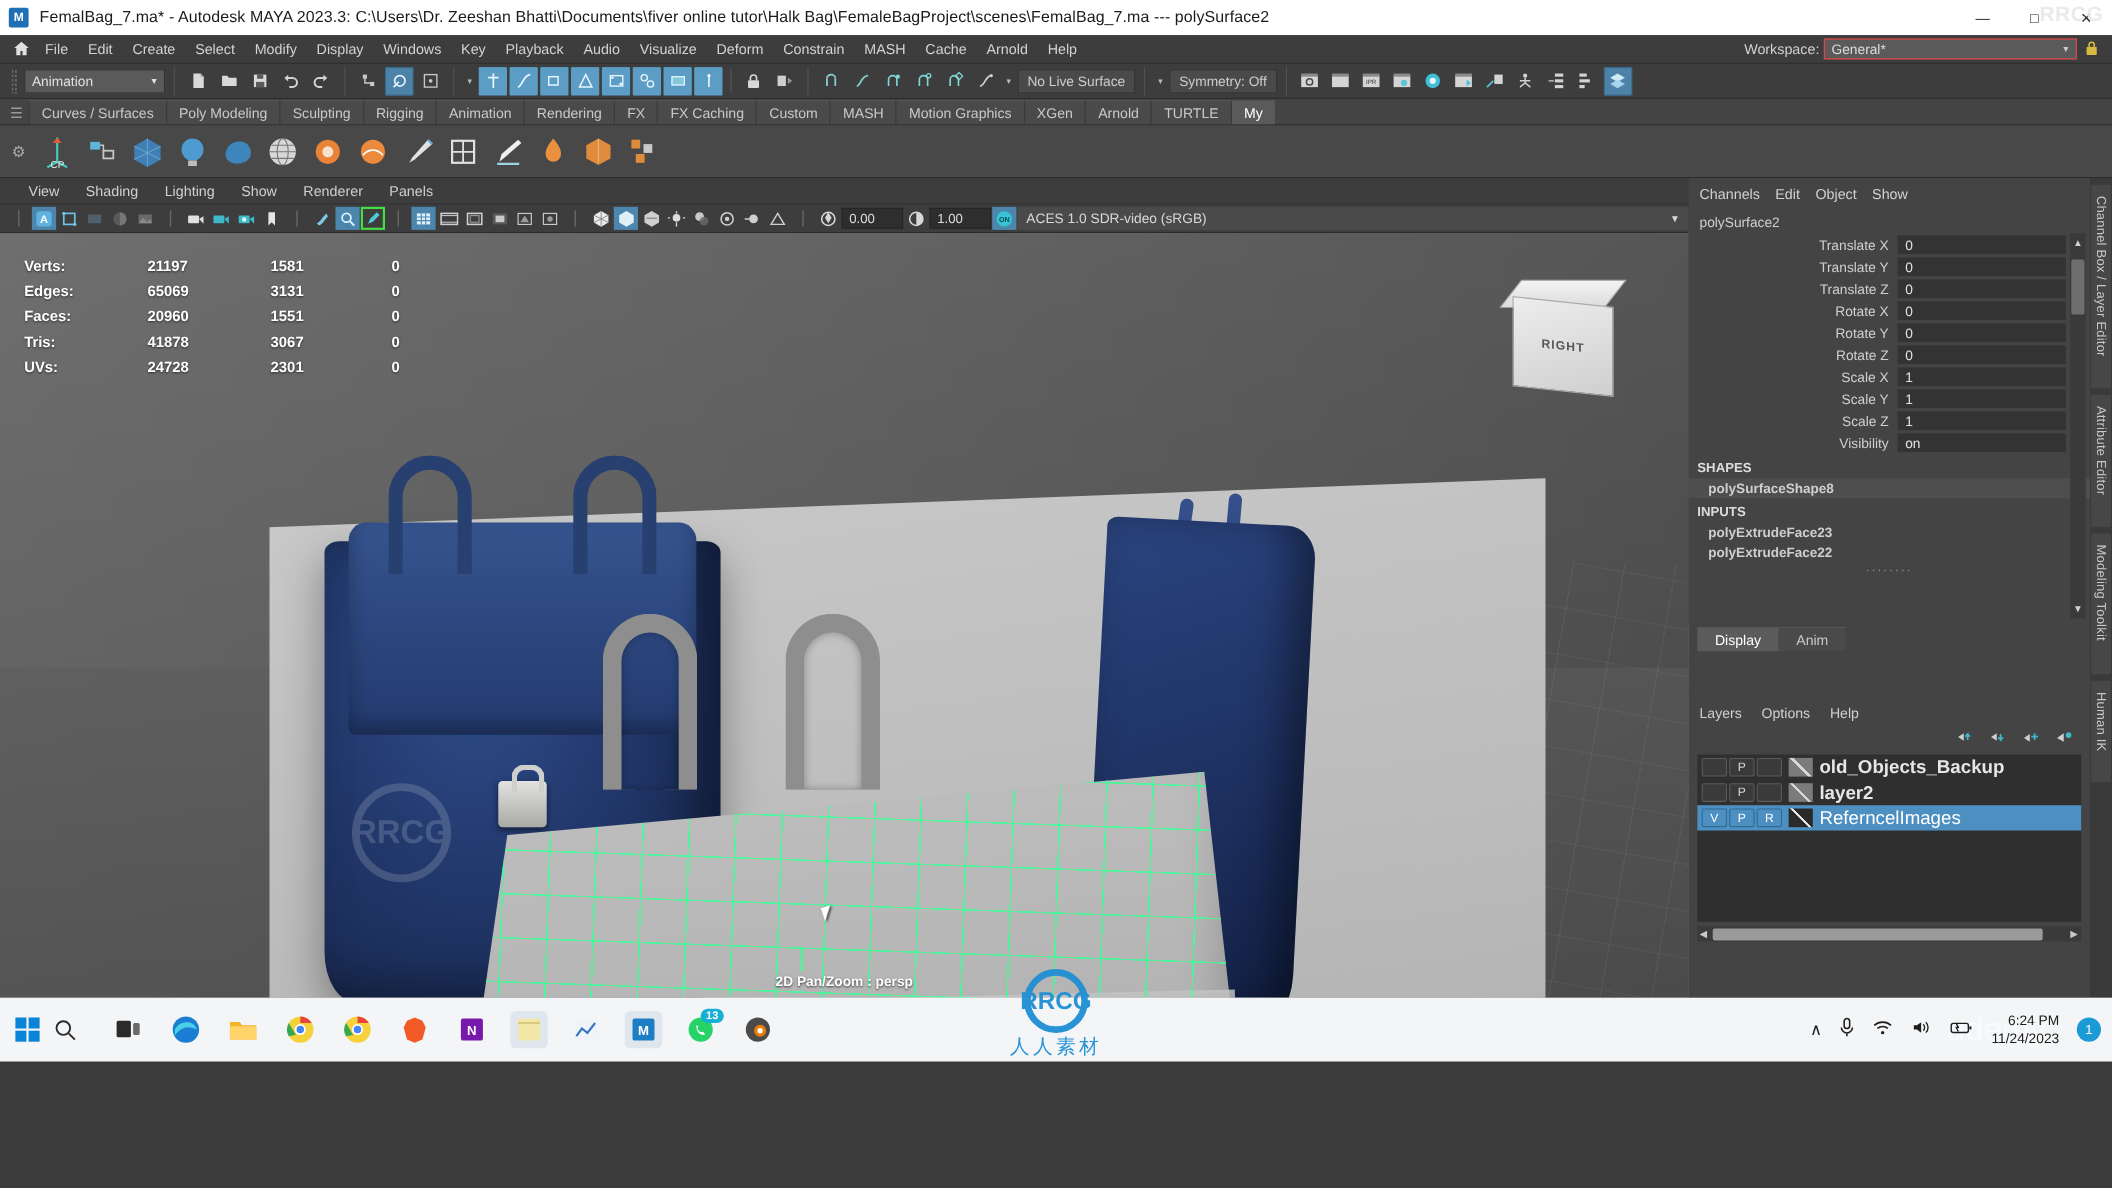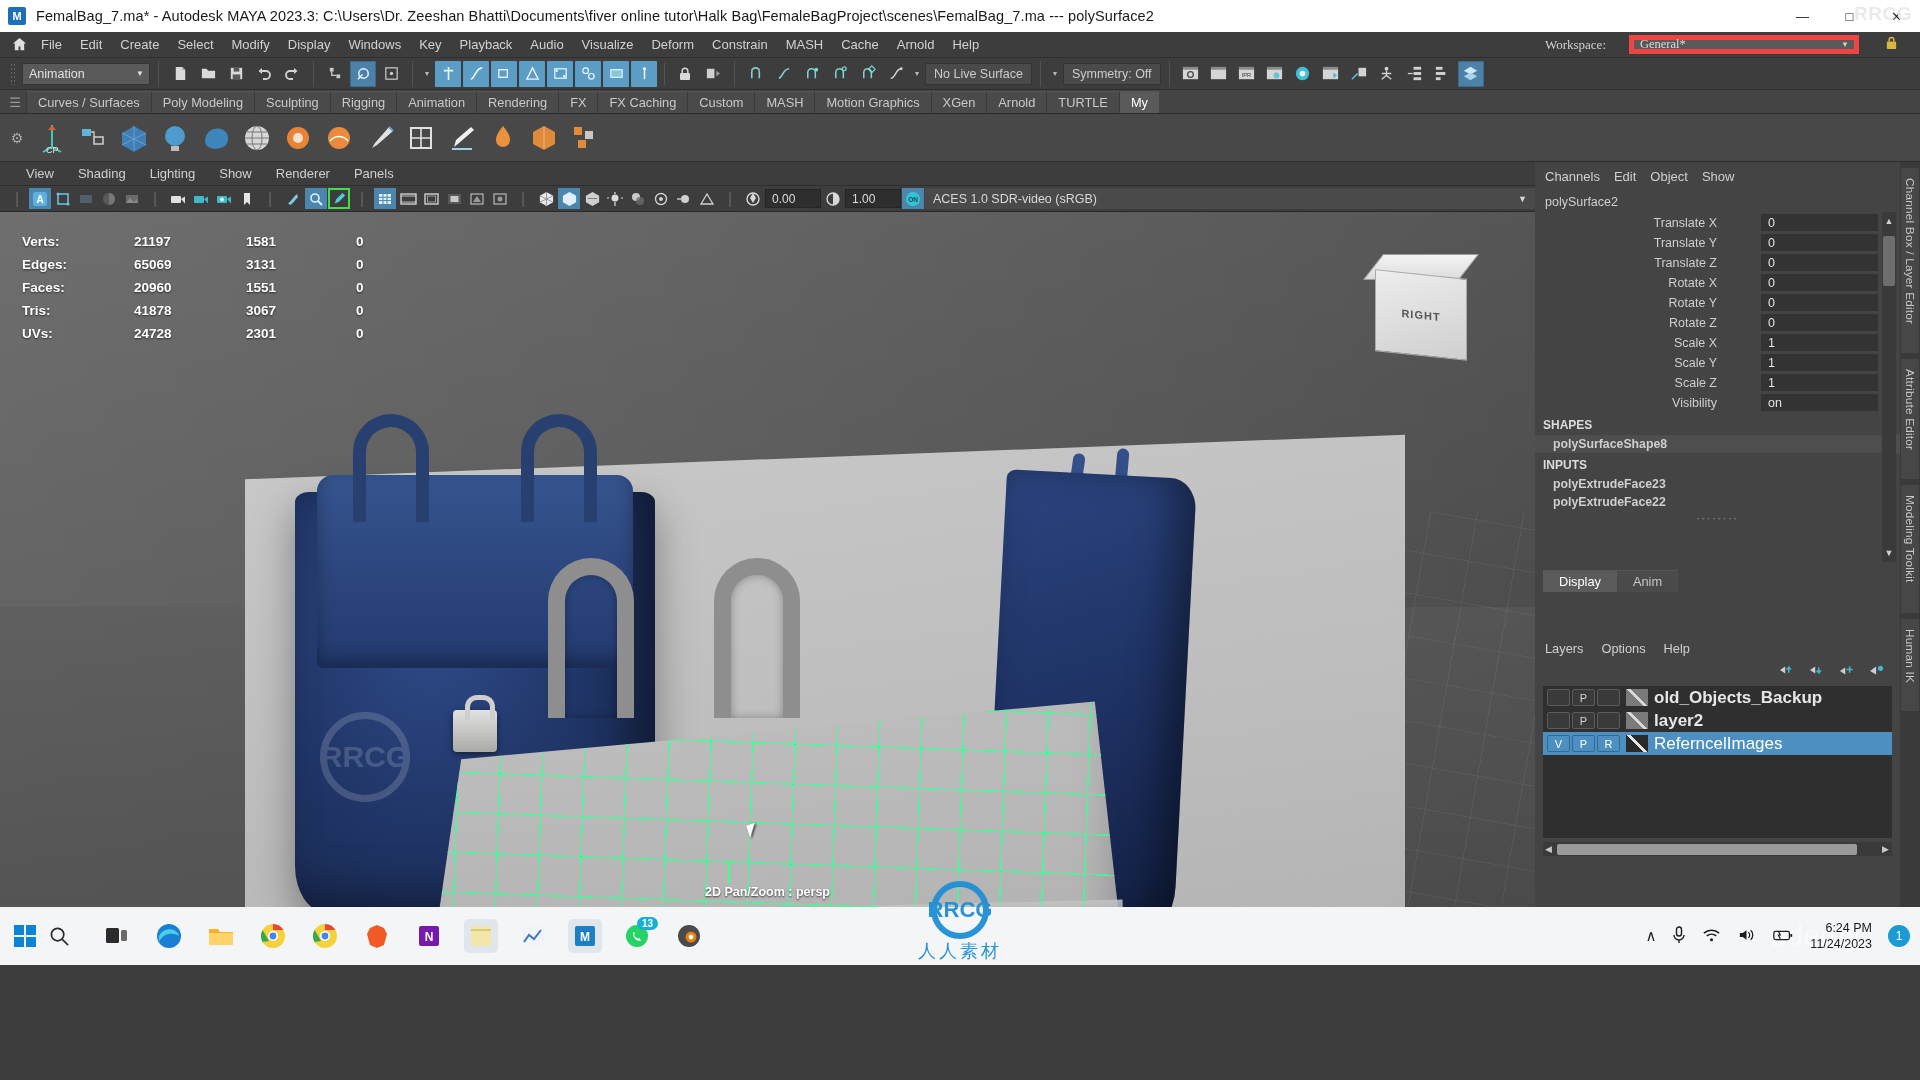--- a/index.html
+++ b/index.html
@@ -32,24 +32,24 @@
 
   
   .menubar {
     height: 26px; background: #3d3d3d; display: flex; align-items: center;
     padding-left: 6px; border-bottom: 1px solid #2e2e2e; position: relative;
   }
   .home-ico { width: 26px; display:flex; align-items:center; justify-content:center; color:#d4d4d4; font-size:14px;}
   .menubar .mi {
     font-size: 13px; color: #d2d2d2; padding: 3px 9px; white-space: nowrap;
   }
-  .ws-wrap { position: absolute; right: 20px; display: flex; align-items: center; gap: 23px; font-family: Liberation Serif, serif; }
+  .ws-wrap { position: absolute; right: 10px; display: flex; align-items: center; gap: 4px; }
   .ws-label { font-size: 13px; color: #d2d2d2; }
   .ws-combo {
-    width: 230px; height: 19px; background: #5a5a5a; border: 5px solid #ef4444;
+    width: 230px; height: 19px; background: #5a5a5a; border: 1px solid #ef4444;
     font-size: 12.5px; color: #dcdcdc; display: flex; align-items: center;
     padding-left: 6px; position: relative;
   }
   .ws-combo .arrow { position:absolute; right: 5px; font-size: 8px; color:#ccc;}
   .lock-ico { color: #d2b23c; font-size: 14px; width:18px; text-align:center;}
 
   
   .statusline {
     height: 32px; background: #3d3d3d; display: flex; align-items: center;
     padding-left: 10px; gap: 2px; border-bottom: 1px solid #2e2e2e;
@@ -273,21 +273,21 @@
   }
 
   
   .right-dock { width: 385px; background: #444; display:flex; flex:0 0 auto;}
   .cb-col { flex: 1 1 auto; display:flex; flex-direction:column; min-width:0;}
   .cb-menubar { height: 28px; background:#444; display:flex; align-items:center; padding-left:10px; }
   .cb-menubar .mi { font-size:13px; color:#d0d0d0; padding: 2px 14px 2px 0; }
   .cb-body { background: #444; position:relative; height: 378px; overflow:hidden;}
   .cb-objname { font-size:12.5px; color:#cfcfcf; padding: 5px 0 4px 10px; }
   .cb-rows { padding-right: 22px; }
-  .cb-row { display:flex; align-items:center; height: 19px; margin-bottom:1px;gap:36px;}
+  .cb-row { display:flex; align-items:center; height: 19px; margin-bottom:1px;}
   .cb-attr { flex: 0 0 190px; text-align:right; padding-right:8px; font-size:12.5px; color:#cfcfcf; }
   .cb-val { flex: 1 1 auto; background:#333333; height:17px; font-size:12.5px; color:#e2e2e2;
             display:flex; align-items:center; padding-left:7px; }
   .cb-sect { font-size:12px; color:#dcdcdc; font-weight:bold; padding: 5px 0 3px 8px; }
   .cb-item { font-size:12.3px; color:#cfcfcf; padding: 2px 0 2px 18px; font-weight:bold;}
   .cb-item.hl { background:#4e4e4e; }
   .cb-scroll {
     position:absolute; right: 4px; top: 22px; width: 14px; bottom: 6px; background:#3a3a3a;
   }
   .cb-thumb { position:absolute; top: 24px; left:1px; width:12px; height: 50px; background:#6e6e6e; border-radius:2px;}

